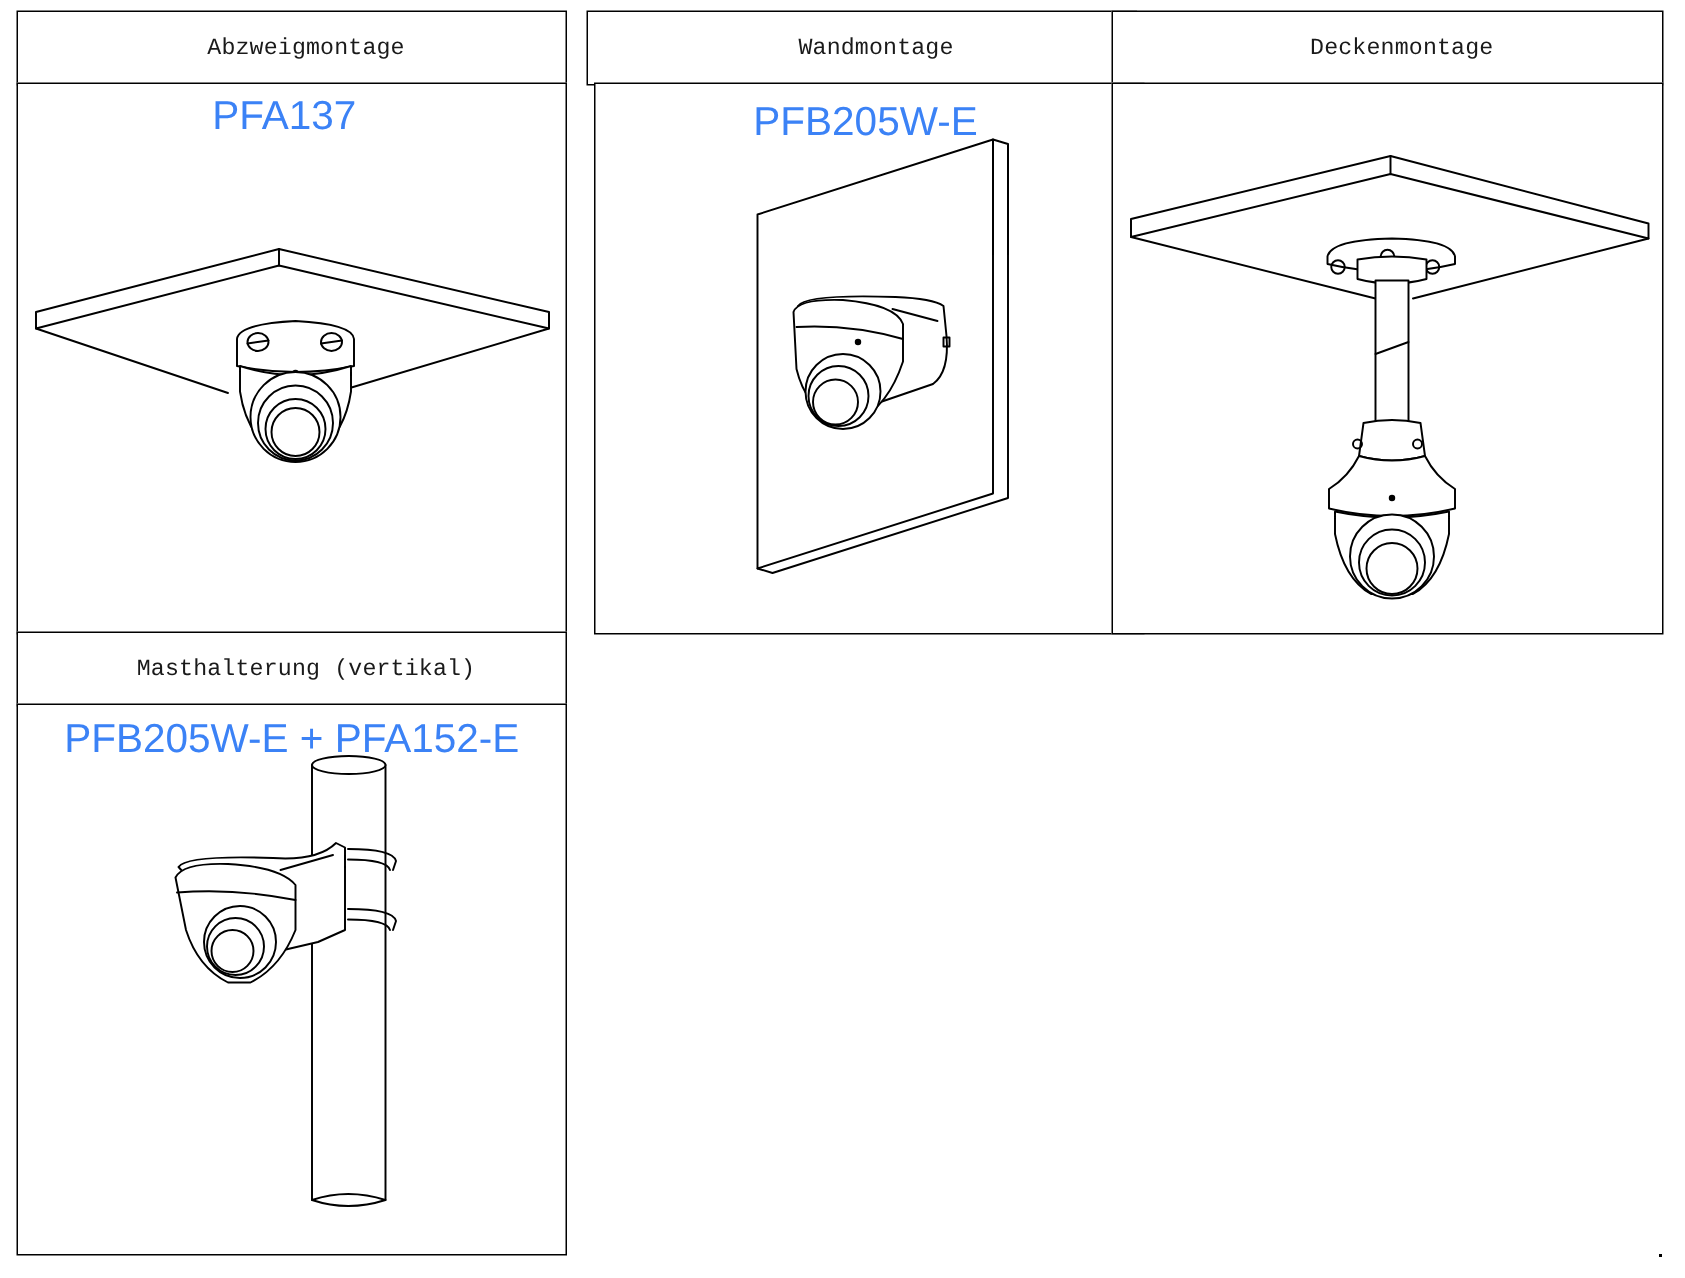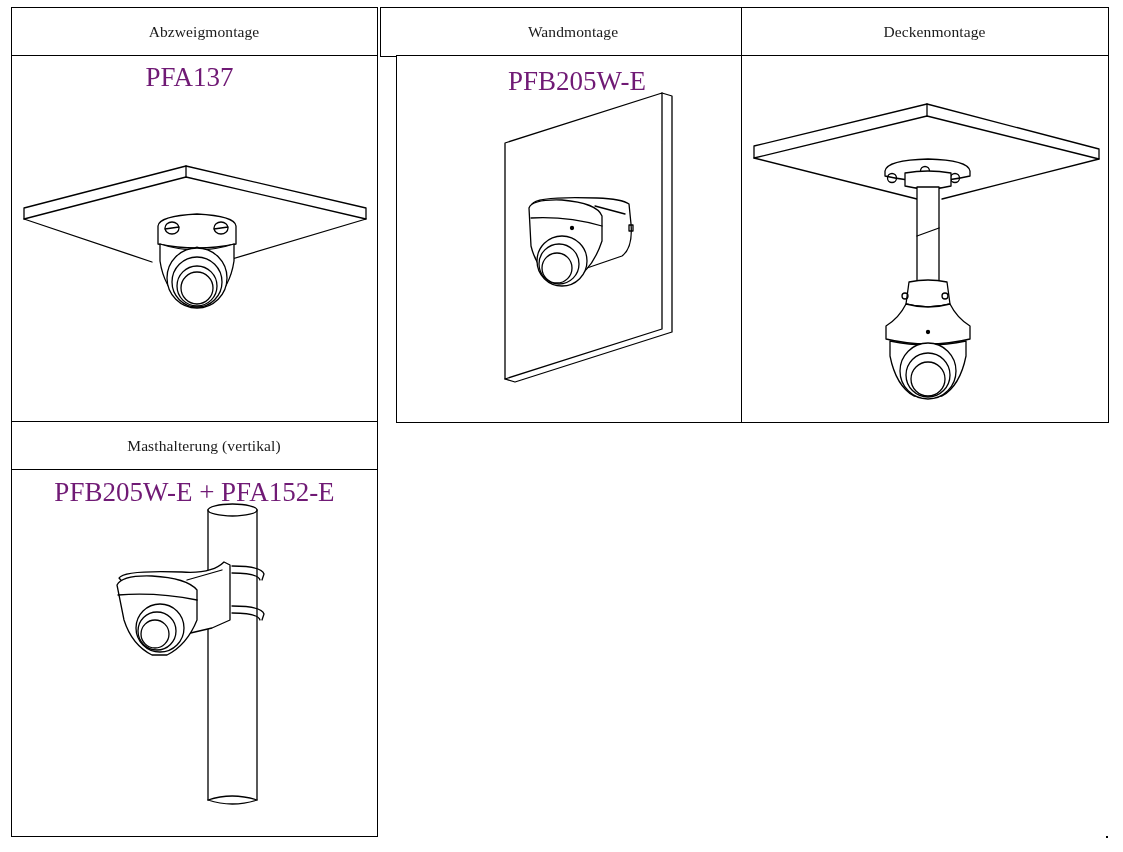--- a/index.html
+++ b/index.html
@@ -1,32 +1,32 @@
 <!DOCTYPE html>
 <html><head>
 <meta charset="utf-8">
 <style>
   html, body { margin:0; padding:0; background:#ffffff; }
   body { width:1123px; height:852px; position:relative; overflow:hidden; font-family:"Liberation Sans", sans-serif; }
   .cell { position:absolute; box-sizing:border-box; border:1.5px solid #000; background:#fff; }
-  .hdr { display:flex; align-items:center; justify-content:center; font-family:Liberation Serif, serif; font-size:15.5px; color:#1a1a1a; letter-spacing:0.1px;padding-left:19px; }
+  .hdr { display:flex; align-items:center; justify-content:center; font-family:Liberation Mono, monospace; font-size:15.5px; color:#1a1a1a; letter-spacing:0.1px;padding-left:19px; }
   .body-cell { }
-  .model { position:absolute; left:0; right:0; text-align:center; font-family:Liberation Serif, serif; font-size:27px; color:#701a75; line-height:1; }
+  .model { position:absolute; left:0; right:0; text-align:center; font-family:Liberation Sans, sans-serif; font-size:27px; color:#3b82f6; line-height:1; }
   svg.draw { position:absolute; left:0; top:0; }
   svg.draw * { fill:none; stroke:#000; stroke-width:1.3; stroke-linejoin:round; stroke-linecap:round; }
   svg.draw .white { fill:#fff; }
   .dot { position:absolute; left:1106px; top:836px; width:2px; height:2px; background:#000; }
 </style>
 </head>
 <body>
 
 <div class="cell hdr" style="left:11px;top:7px;width:367px;height:50px;">
   <span>Abzweigmontage</span>
 </div>
-<div class="cell hdr" style="left:380px;top:7px;width:367px;height:50px;">
+<div class="cell hdr" style="left:391px;top:7px;width:367px;height:50px;">
   <span>Wandmontage</span>
 </div>
 <div class="cell hdr" style="left:741px;top:7px;width:368px;height:50px;text-align:center;">
   <span>Deckenmontage</span>
 </div>
 
 <div class="cell body-cell" style="left:11px;top:55px;width:367px;height:368px;">
   <div class="model" style="top:8px;left:-10px;">PFA137</div>
   <svg class="draw" width="367" height="368" viewBox="0 0 367 368">
 

